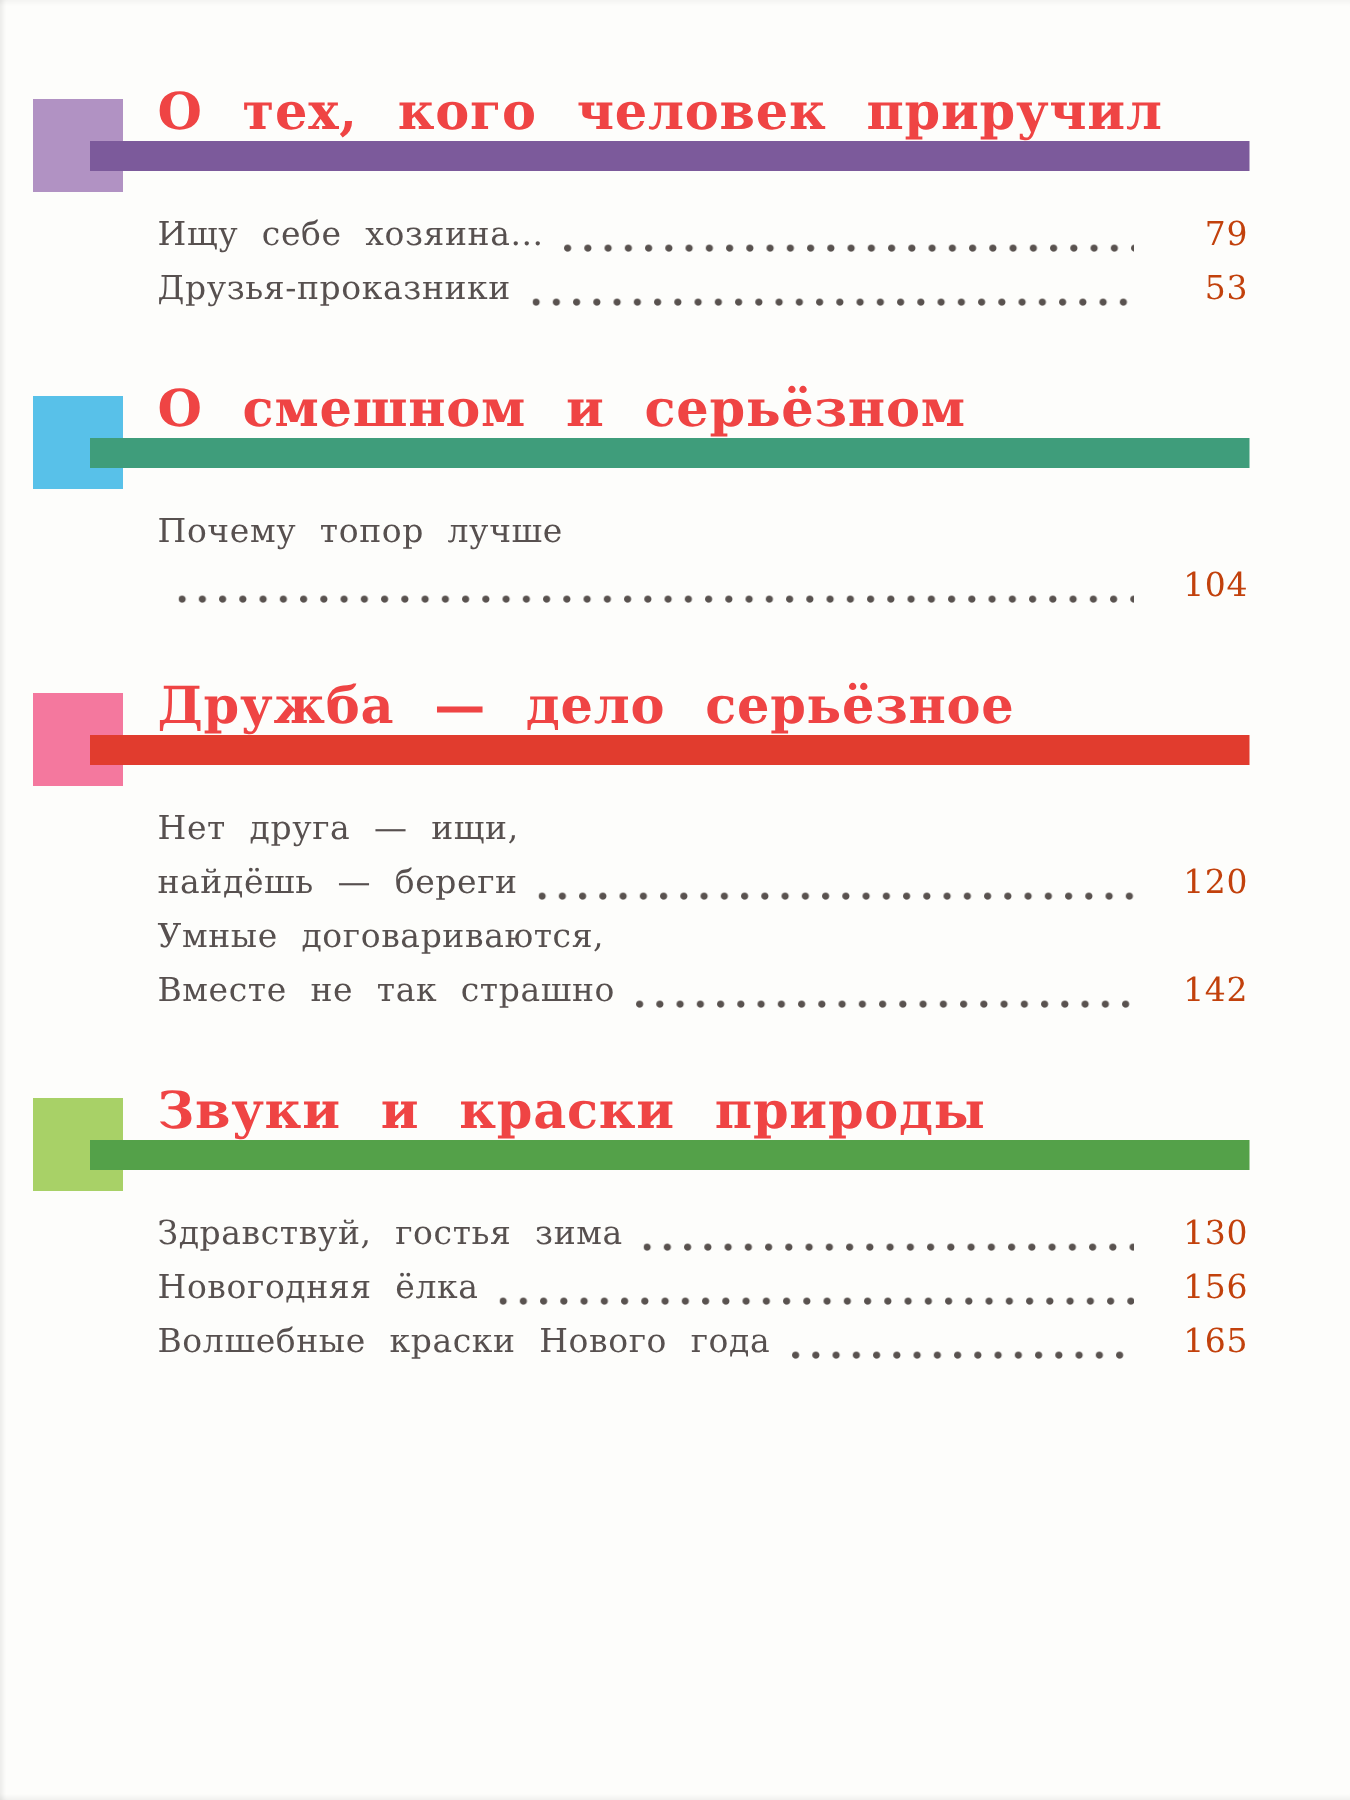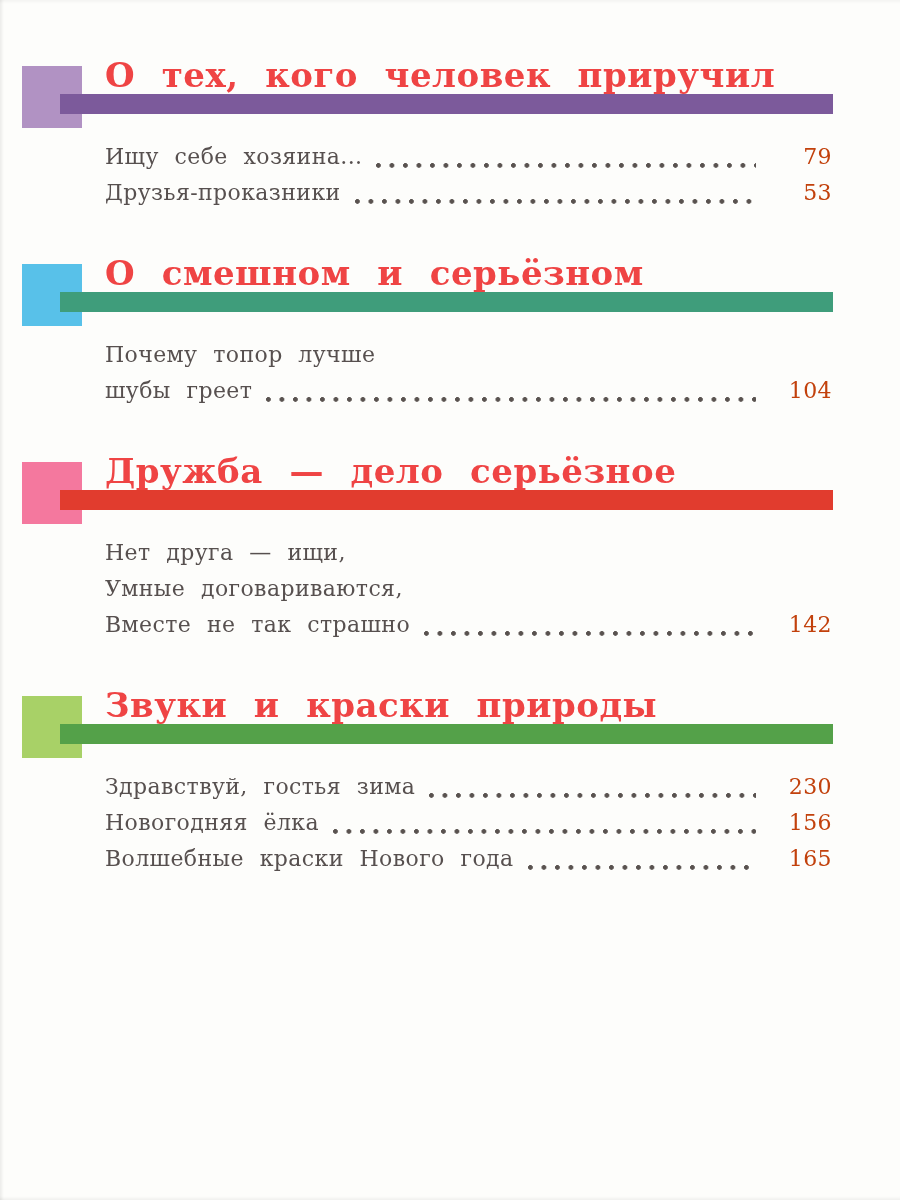--- a/index.html
+++ b/index.html
@@ -111,39 +111,43 @@
     <h2 class="section-title">О смешном и серьёзном</h2>
     <div class="color-bar" style="background: rgb(63, 157, 123);"></div>
     <div class="entries">
 
   <div class="entry-line">
     <span class="entry-text">Почему топор лучше</span>
 
   </div>
 
   <div class="entry-line">
-    <span class="entry-text">шубы греет</span>
     <span class="leader"></span>
     <span class="page-num">104</span>
   </div>
 
 
 </div>
   </section>
 
   <section class="section">
     <div class="color-square" style="background: rgb(244, 120, 158);"></div>
     <h2 class="section-title">Дружба — дело серьёзное</h2>
     <div class="color-bar" style="background: rgb(225, 60, 46);"></div>
     <div class="entries">
   <div class="entry-line">
     <span class="entry-text">Нет друга — ищи,</span>
 
   </div>
 
+  <div class="entry-line">
+    <span class="entry-text">найдёшь — береги</span>
+    <span class="leader"></span>
+    <span class="page-num">120</span>
+  </div>
 
   <div class="entry-line">
     <span class="entry-text">Умные договариваются,</span>
 
   </div>
 
 
   <div class="entry-line">
     <span class="entry-text">Вместе не так страшно</span>
     <span class="leader"></span>
@@ -153,21 +157,21 @@
   </section>
 
   <section class="section">
     <div class="color-square" style="background: rgb(168, 209, 103);"></div>
     <h2 class="section-title">Звуки и краски природы</h2>
     <div class="color-bar" style="background: rgb(84, 161, 73);"></div>
     <div class="entries">
   <div class="entry-line">
     <span class="entry-text">Здравствуй, гостья зима</span>
     <span class="leader"></span>
-    <span class="page-num">230</span>
+    <span class="page-num">130</span>
   </div>
 
   <div class="entry-line">
     <span class="entry-text">Новогодняя ёлка</span>
     <span class="leader"></span>
     <span class="page-num">156</span>
   </div>
 
   <div class="entry-line">
     <span class="entry-text">Волшебные краски Нового года</span>

